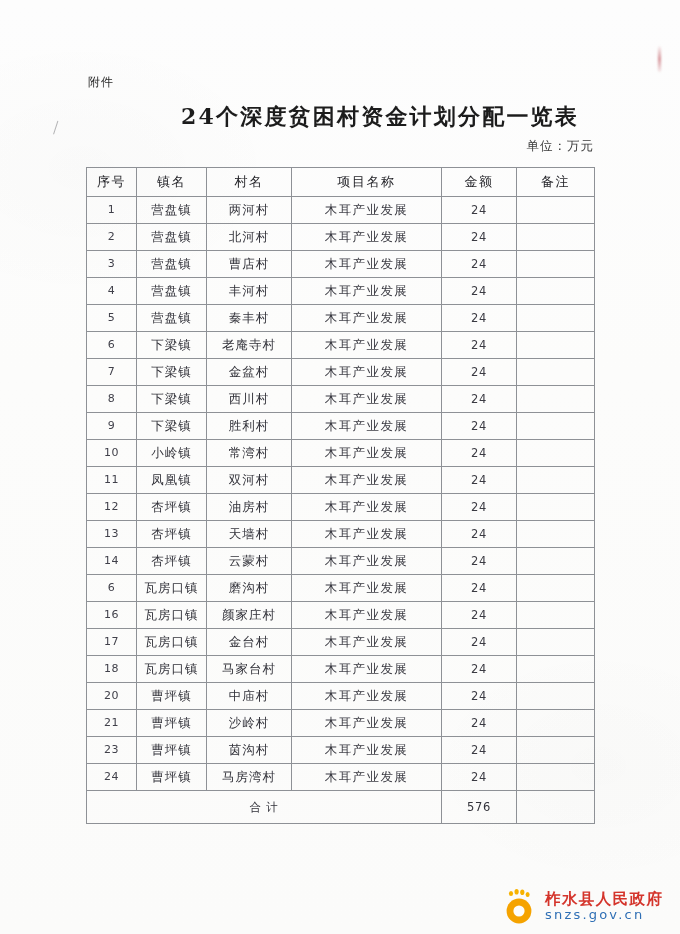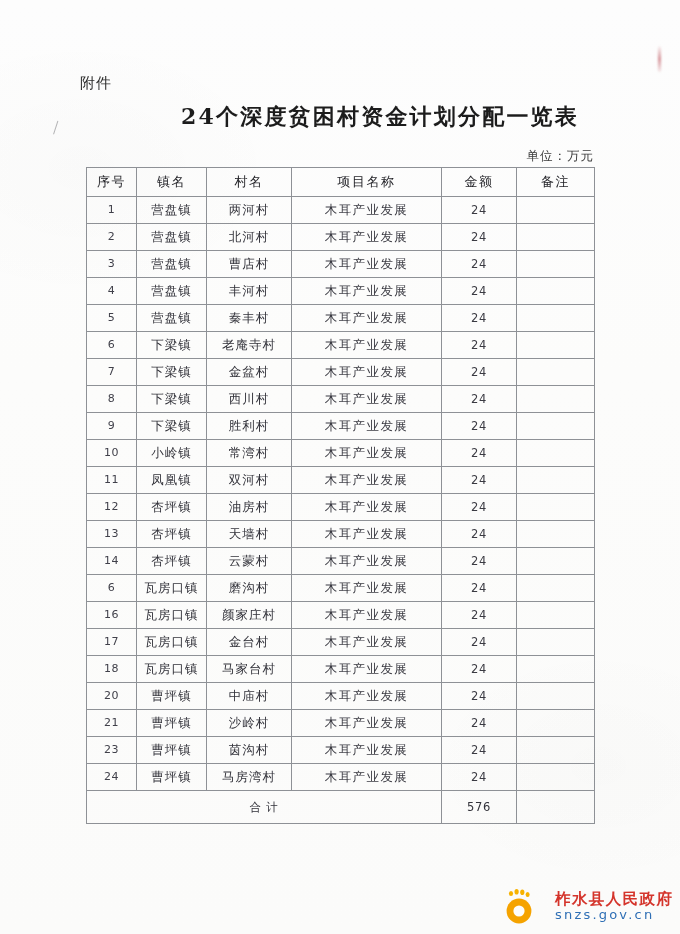--- a/index.html
+++ b/index.html
@@ -56,23 +56,23 @@
     top: 122px;
     width: 9px;
     height: 14px;
     border-left: 1px solid rgba(90,90,95,0.45);
     transform: rotate(18deg);
     filter: blur(0.3px);
   }
 
   .attach-label {
     position: absolute;
-    left: 80px;
+    left: 88px;
     top: 74px;
-    font-size: 15px;
+    font-size: 12px;
     letter-spacing: 1px;
     color: #2b2b2b;
     font-family: "DejaVu Sans", "Liberation Sans", sans-serif;
   }
 
   .doc-title {
     position: absolute;
     left: 0;
     right: 0;
     top: 102px;
@@ -82,21 +82,21 @@
     letter-spacing: 2.2px;
     color: #1c1c1c;
     font-family: "DejaVu Serif", "Liberation Serif", serif;
     padding-left: 40px;
     margin-left: 40px;
   }
 
   .unit-label {
     position: absolute;
     right: 86px;
-    top: 148px;
+    top: 138px;
     font-size: 12.5px;
     color: #3a3a3a;
     letter-spacing: 1px;
   }
 
   
   .table-wrap {
     position: absolute;
     left: 86px;
     top: 167px;
@@ -161,21 +161,21 @@
 
   
   .footer-logo {
     position: absolute;
     left: 502px;
     top: 884px;
     width: 172px;
     height: 46px;
     display: flex;
     align-items: center;
-    gap: 19px;
+    gap: 9px;
   }
   .paw-mark {
     position: relative;
     width: 34px;
     height: 36px;
     flex: 0 0 34px;
   }
   .logo-text {
     display: flex;
     flex-direction: column;

